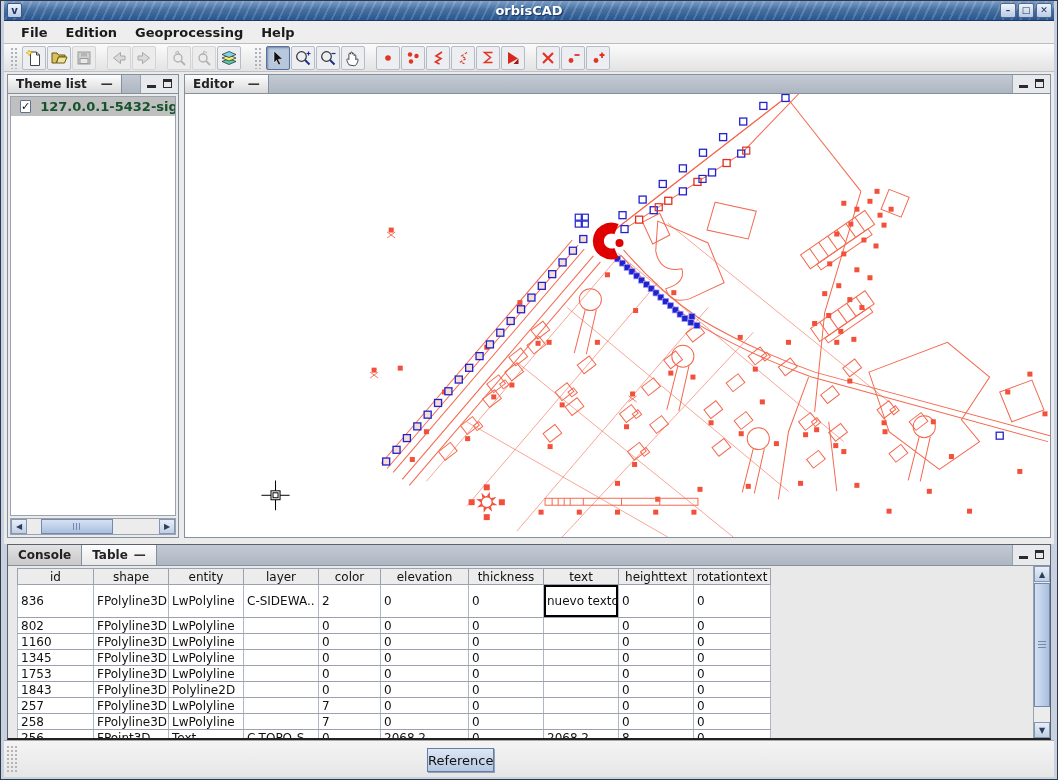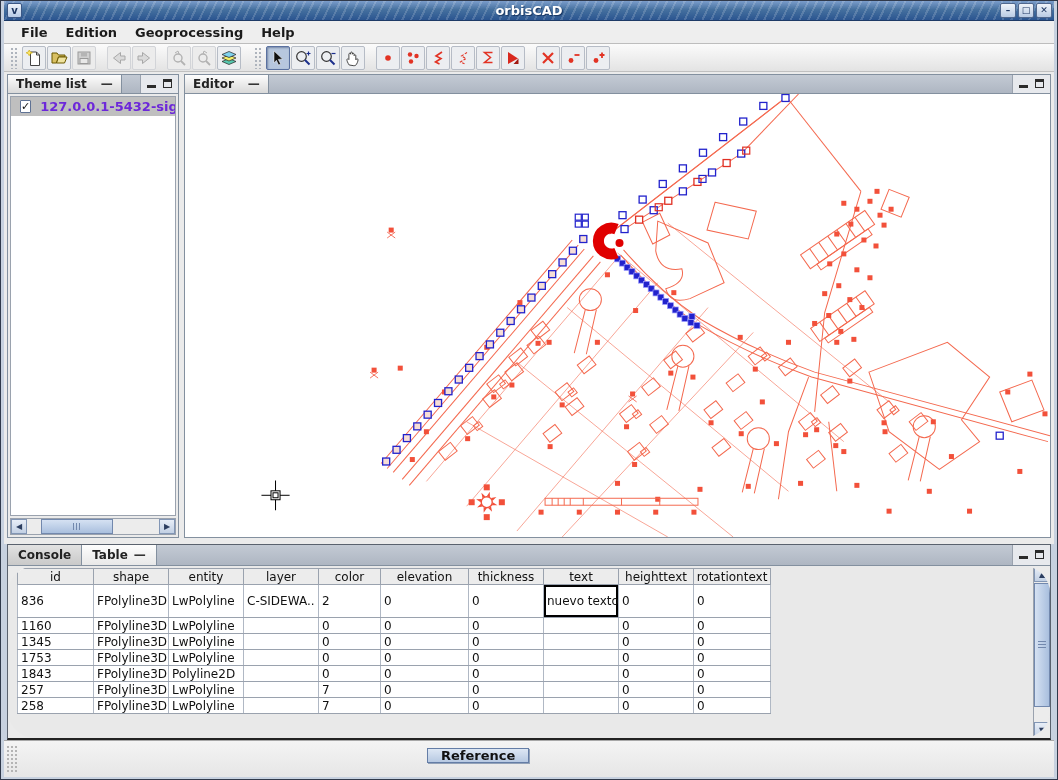--- a/index.html
+++ b/index.html
@@ -77,21 +77,21 @@
   .pc-btn{width:13px;height:12px;position:relative;cursor:default;}
   .pc-min::after{content:"";position:absolute;left:2px;right:2px;bottom:2px;height:3px;background:#2b2b2b;}
   .pc-max::after{content:"";position:absolute;left:2px;right:2px;top:1px;bottom:2px;border:1px solid #2b2b2b;border-top-width:3px;}
   
   .theme-list{flex:1;background:#fff;border:1px solid #9aa2ae;margin:2px;overflow:hidden;}
   .theme-item{height:19px;display:flex;align-items:center;gap:9px;padding-left:9px;background:#bfbfbf;cursor:default;}
   .theme-check{
     width:13px;height:13px;background:#fff;border:1px solid #5f7294;border-radius:1px;
     font-size:11px;font-weight:bold;line-height:12px;text-align:center;color:#111;
   }
-  .theme-label{font-weight:bold;font-size:13px;color:#6d28d9;white-space:nowrap;}
+  .theme-label{font-weight:bold;font-size:13px;color:#14532d;white-space:nowrap;}
   
   .hscroll{height:17px;margin:0 2px 2px 2px;display:flex;border:1px solid #9aa2ae;background:#ececec;}
   .sc-btn{width:16px;height:100%;background:linear-gradient(180deg,#e8eef7,#c2d0e4);border:1px solid #8296b5;
     display:flex;align-items:center;justify-content:center;font-size:8px;color:#2c3e60;cursor:default;}
   .h-thumb{width:72px;margin-left:14px;background:linear-gradient(180deg,#d5e1f2,#a9bfde);border:1px solid #7288ad;position:relative;cursor:default;}
   .h-thumb::after{content:"";position:absolute;left:50%;top:3px;bottom:3px;width:7px;margin-left:-4px;
     background:repeating-linear-gradient(90deg,#7288ad 0 1px,transparent 1px 3px);}
   .vscroll{position:absolute;right:0;top:0;bottom:0;width:17px;border-left:1px solid #9aa2ae;background:#ececec;}
   .vs-btn{position:absolute;left:0;width:16px;height:16px;background:linear-gradient(180deg,#e8eef7,#c2d0e4);
     border:1px solid #8296b5;display:flex;align-items:center;justify-content:center;font-size:8px;color:#2c3e60;cursor:default;}
@@ -102,41 +102,41 @@
   
   .editor-canvas{flex:1;margin:0;background:#fff;position:relative;overflow:hidden;}
   .editor-canvas svg{position:absolute;inset:0;}
   
   .hsplit{height:4px;background:#ebebeb;}
   .bottom-panel{margin:0 3px;height:196px;border:1px solid #5a626e;border-bottom:2px solid #222;background:#ebebeb;display:flex;flex-direction:column;}
   .tabs-row{height:21px;display:flex;background:#c6ccd5;border-bottom:1px solid #83909f;}
   .tab{display:flex;align-items:center;gap:6px;padding:0 10px;font-weight:bold;font-size:12px;color:#222;cursor:default;border-right:1px solid #83909f;}
   .tab.inactive{background:linear-gradient(180deg,#e2e2e2,#c9c9c9);}
   .tab.active{background:linear-gradient(180deg,#fdfdfd,#e8e8e8);}
-  .table-region{flex:1;position:relative;background:#e9e9e9;overflow:hidden;border-radius:27px;}
+  .table-region{flex:1;position:relative;background:#e9e9e9;overflow:hidden;}
   table.grid{border-collapse:collapse;table-layout:fixed;width:753px;font-size:12px;color:#111;background:#fff;margin:2px 0 0 9px;}
   table.grid th{
     height:16px;font-weight:normal;text-align:center;background:#ececec;
     border:1px solid #9aa2ae;overflow:hidden;white-space:nowrap;padding:0 2px;cursor:default;
   }
   table.grid td{
     height:16px;border-left:1px solid #b0b8c4;border-right:1px solid #b0b8c4;border-bottom:1px solid #9aa2ae;
     background:#fff;overflow:hidden;white-space:nowrap;padding:0 3px;cursor:default;
   }
   .cell-editor{border:2px solid #000;height:32px;background:#fff;display:flex;align-items:center;padding:0 1px;font-size:12px;}
   .caret{display:inline-block;width:1px;height:12px;background:#000;margin-left:1px;}
   
   .statusbar{height:37px;background:linear-gradient(180deg,#f4f4f4,#e6e6e6);border-top:1px solid #a8a8a8;position:relative;}
   .sb-grip{position:absolute;left:2px;top:4px;bottom:4px;width:12px;
     background-image:radial-gradient(#b4b4b4 1px, transparent 1.2px);background-size:4px 4px;}
   .ref-btn{
-    position:absolute;left:423px;top:7px;height:15px;padding:0 13px;
+    position:absolute;left:423px;top:7px;height:24px;padding:0 0;
     background:linear-gradient(180deg,#dde7f4,#b7c9e2);
     border:1px solid #647da6;box-shadow:1px 1px 0 #93a2b8;
-    font-weight:bold;font-size:13px;color:#111;font-family:"DejaVu Sans",sans-serif;cursor:default;
+    font-weight:normal;font-size:13px;color:#111;font-family:"DejaVu Sans",sans-serif;cursor:default;
     display:flex;align-items:center;
   }
 </style>
 </head>
 <body>
 
 <div class="window">
 
   <div class="titlebar">
     <div class="win-icon">v</div>
@@ -707,20 +707,32 @@
               <td style="padding: 0px;">
                 <div class="cell-editor">
                   <span>nuevo texto</span>
                   <span class="caret"></span>
                 </div>
               </td>
               <td>0</td>
               <td>0</td>
             </tr>
             <tr>
+              <td>802</td>
+              <td>FPolyline3D</td>
+              <td>LwPolyline</td>
+              <td></td>
+              <td>0</td>
+              <td>0</td>
+              <td>0</td>
+              <td></td>
+              <td>0</td>
+              <td>0</td>
+            </tr>
+            <tr>
               <td>1160</td>
               <td>FPolyline3D</td>
               <td>LwPolyline</td>
               <td></td>
               <td>0</td>
               <td>0</td>
               <td>0</td>
               <td></td>
               <td>0</td>
               <td>0</td>
@@ -776,20 +788,32 @@
             <tr>
               <td>258</td>
               <td>FPolyline3D</td>
               <td>LwPolyline</td>
               <td></td>
               <td>7</td>
               <td>0</td>
               <td>0</td>
               <td></td>
               <td>0</td>
+              <td>0</td>
+            </tr>
+            <tr>
+              <td>256</td>
+              <td>FPoint3D</td>
+              <td>Text</td>
+              <td>C-TOPO-S..</td>
+              <td>0</td>
+              <td>2068.2</td>
+              <td>0</td>
+              <td>2068.2</td>
+              <td>8</td>
               <td>0</td>
             </tr>
           </tbody>
         </table>
       <div class="vscroll">
         <div class="vs-btn" style="top:0;">▲</div>
         <div class="v-thumb"></div>
         <div class="vs-btn" style="bottom:0;">▼</div>
       </div>
     </div>

